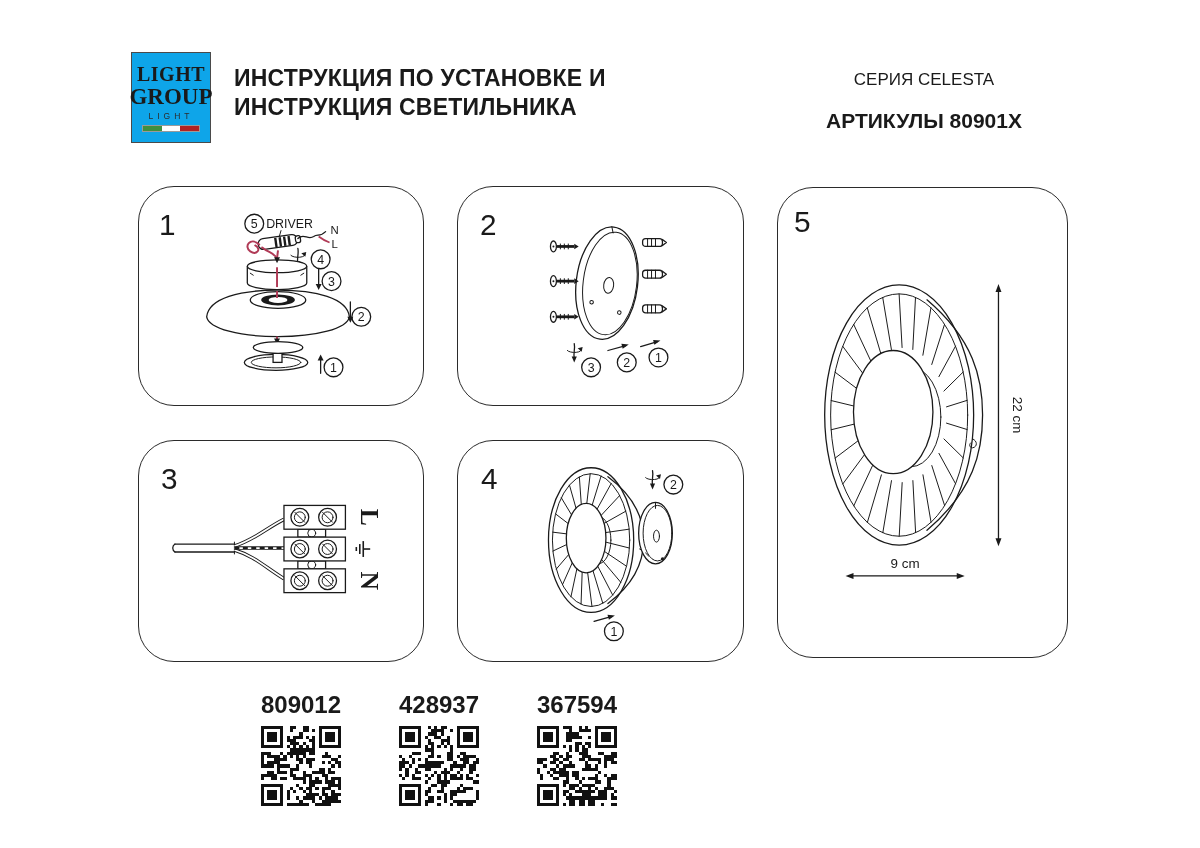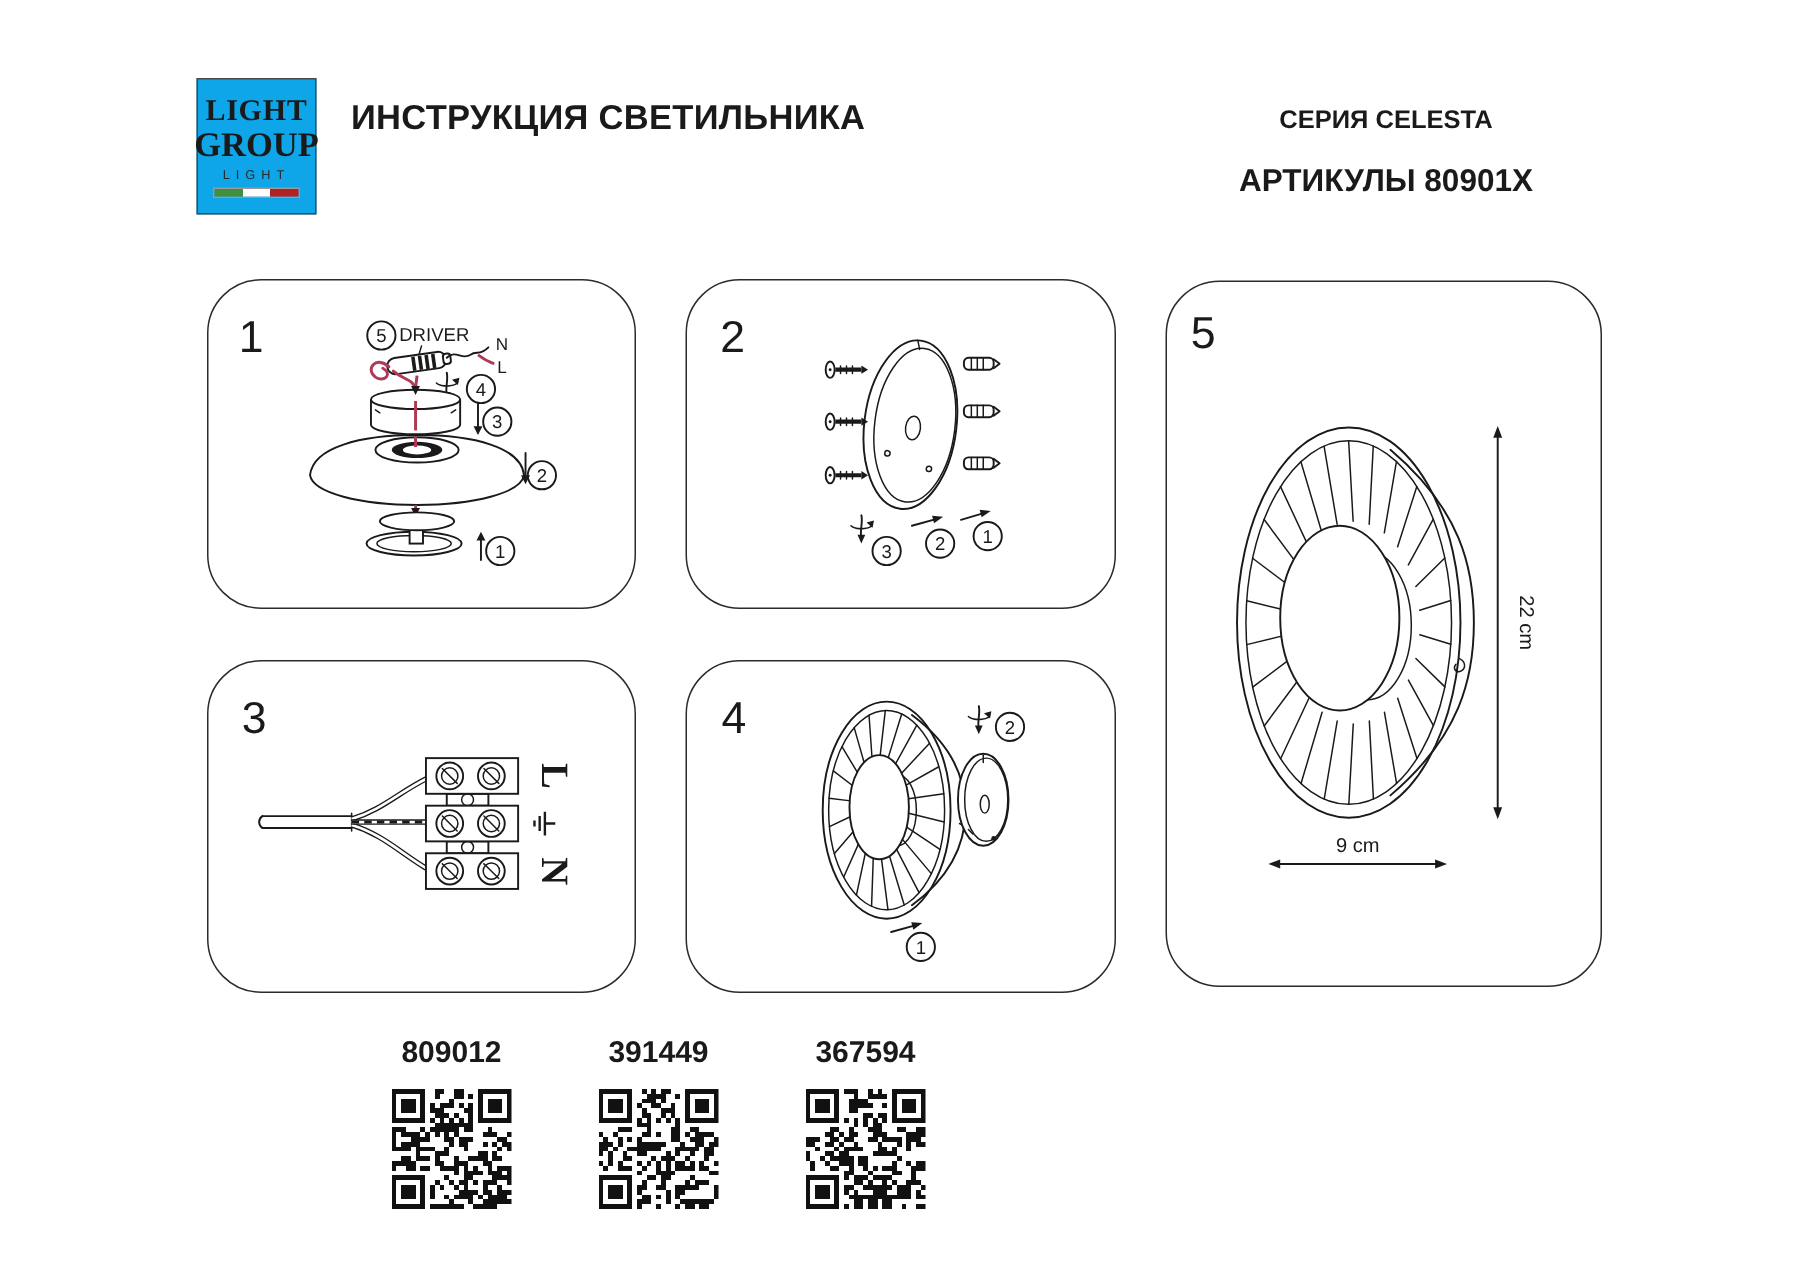--- a/index.html
+++ b/index.html
@@ -10,42 +10,42 @@
         box-sizing:border-box;display:flex;flex-direction:column;align-items:center;justify-content:center;
         font-family:"Liberation Serif",serif;background:#0ea5e9;}
   .logo .l1{font-size:20px;font-weight:bold;line-height:1;letter-spacing:.5px;}
   .logo .l2{font-size:23px;font-weight:bold;line-height:1;margin-top:1px;}
   .logo .l3{font-size:8.5px;letter-spacing:4px;margin-top:3px;color:#2c2c2c;font-family:"Liberation Sans",sans-serif;}
   .flag{display:flex;width:56px;height:5px;border:1px solid #9a9a9a;margin-top:4px;}
   .flag div{flex:1;}
   .title{position:absolute;left:234px;top:64px;font-size:23px;font-weight:bold;line-height:29px;
          letter-spacing:.2px;white-space:nowrap;}
   .series{position:absolute;left:793px;top:70px;width:262px;text-align:center;}
-  .series .s1{font-size:17px;font-weight:bold;}
+  .series .s1{font-size:17px;font-weight:normal;}
   .series .s2{font-size:21px;font-weight:bold;margin-top:19px;}
   
   .panel{position:absolute;border:1.6px solid #2b2b2b;border-radius:36px;background:#fff;box-sizing:border-box;}
   #panel1{left:138px;top:186px;width:286px;height:220px;}
   #panel2{left:457px;top:186px;width:287px;height:220px;}
   #panel3{left:138px;top:440px;width:286px;height:222px;}
   #panel4{left:457px;top:440px;width:287px;height:222px;}
   #panel5{left:777px;top:187px;width:291px;height:471px;}
   .panel svg{display:block;width:100%;height:100%;}
   
   .ln{fill:none;stroke:#1a1a1a;stroke-width:1.3;stroke-linecap:round;stroke-linejoin:round;}
   .thin{stroke-width:1;}
   .wfill{fill:#fff;stroke:#1a1a1a;stroke-width:1.3;}
   text{fill:#1a1a1a;font-family:"Liberation Sans",sans-serif;}
   .pnum{font-size:30px;}
   .stepnum{font-size:12.5px;text-anchor:middle;}
   .lbl{font-size:11.5px;}
   .dim{font-size:13.5px;text-anchor:middle;}
   .seriflbl{font-family:"Liberation Serif",serif;font-weight:bold;font-size:26px;text-anchor:middle;}
   
-  .article{position:absolute;top:691px;width:120px;text-align:center;font-size:20px;font-weight:bold;}
+  .article{position:absolute;top:691px;width:120px;text-align:center;font-size:24px;font-weight:bold;}
   #art1{left:241px;} #art2{left:379px;} #art3{left:517px;}
   .qr{position:absolute;top:726px;width:80px;height:80px;}
   #qr1{left:261px;} #qr2{left:399px;} #qr3{left:537px;}
   .site{position:absolute;left:820px;top:693px;width:212px;text-align:center;font-size:20px;font-weight:bold;}
 </style>
 </head>
 <body>
 
 <div class="page">
 
@@ -54,20 +54,21 @@
     <div class="l2">GROUP</div>
     <div class="l3">LIGHT</div>
     <div class="flag">
       <div style="background:#3f8f3f"></div>
       <div style="background:#fdfdfd"></div>
       <div style="background:#b22222"></div>
     </div>
   </div>
 
   <div class="title">
+    <div>ИНСТРУКЦИЯ ПО УСТАНОВКЕ И</div>
     <div>ИНСТРУКЦИЯ СВЕТИЛЬНИКА</div>
   </div>
 
   <div class="series">
     <div class="s1">СЕРИЯ CELESTA</div>
     <div class="s2">АРТИКУЛЫ 80901X</div>
   </div>
 
   <div class="panel" id="panel1">
     <svg viewBox="0 0 286 220">
@@ -398,21 +399,21 @@
       <g>
         <line class="ln" x1="72" y1="390" x2="184" y2="390"></line>
         <polygon fill="#1a1a1a" points="0,0 -8,-3 -8,3" transform="translate(68,390) rotate(180)"></polygon>
         <polygon fill="#1a1a1a" points="0,0 -8,-3 -8,3" transform="translate(188,390)"></polygon>
         <text class="dim" x="128" y="382">9 cm</text>
       </g>
     </svg>
   </div>
 
   <div class="article" id="art1">809012</div>
-  <div class="article" id="art2">391449</div>
+  <div class="article" id="art2">428937</div>
   <div class="article" id="art3">367594</div>
   <div class="qr" id="qr1"><svg viewBox="0 0 25 25" width="80" height="80" style="shape-rendering: crispedges;">
         <rect x="0" y="0" width="1" height="1" fill="#111"></rect>
         <rect x="1" y="0" width="1" height="1" fill="#111"></rect>
         <rect x="2" y="0" width="1" height="1" fill="#111"></rect>
         <rect x="3" y="0" width="1" height="1" fill="#111"></rect>
         <rect x="4" y="0" width="1" height="1" fill="#111"></rect>
         <rect x="5" y="0" width="1" height="1" fill="#111"></rect>
         <rect x="6" y="0" width="1" height="1" fill="#111"></rect>
         <rect x="9" y="0" width="1" height="1" fill="#111"></rect>

